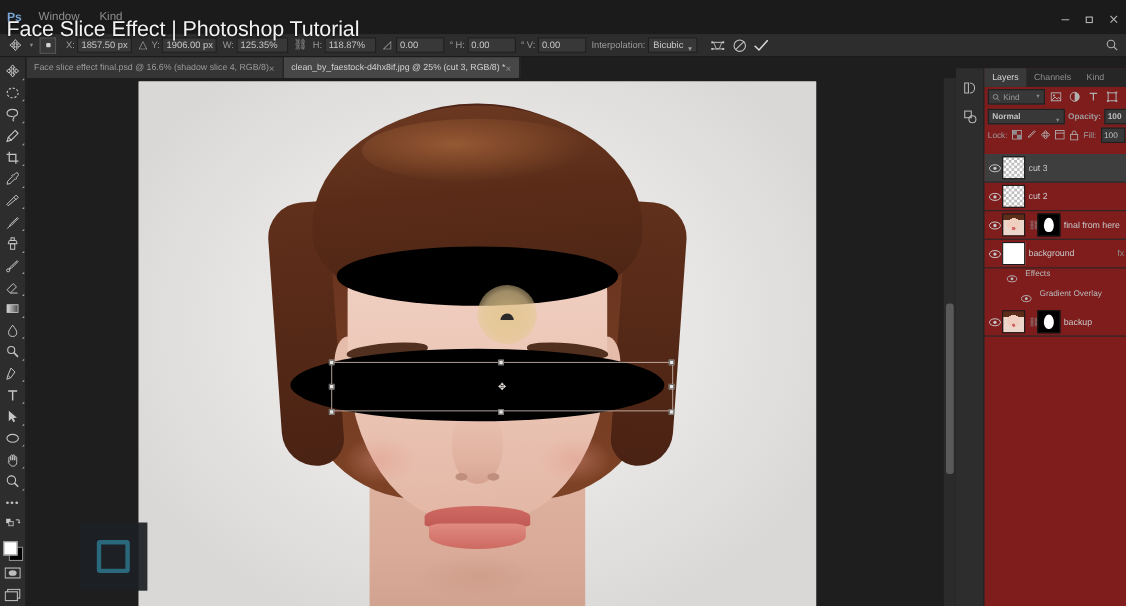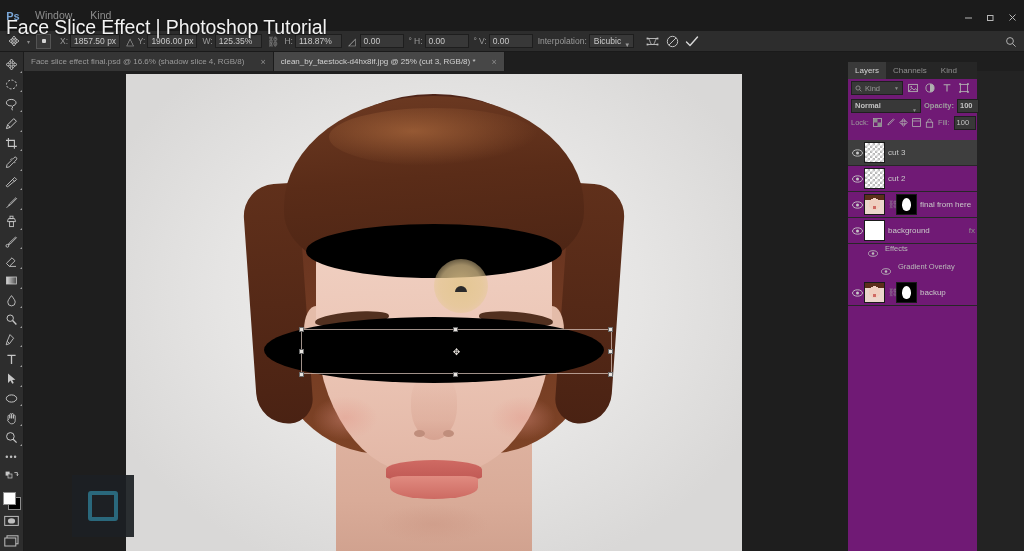--- a/index.html
+++ b/index.html
@@ -69,21 +69,21 @@
   .opt-search { position:absolute; right:7px; top:3px; color:#b0b0b0; }
 
   
   .tabbar {
     position:absolute; left:24px; top:52px; width:1000px; height:19px;
     background:#1e1e1e; display:flex; align-items:flex-end;
   }
   .doc-tab {
     height:19px; display:flex; align-items:center; padding:0 7px;
     font-size:8px; color:#9a9a9a; background:#353535; border-right:1px solid #1b1b1b;
-    white-space:nowrap; gap:16px;
+    white-space:nowrap; gap:0;
   }
   .doc-tab.active { background:#474747; color:#d2d2d2; }
   .tab-close { font-size:9px; color:#8c8c8c; }
 
   
   .toolbar {
     position:absolute; left:0; top:52px; width:24px; height:499px;
     background:#2d2d2d; border-right:1px solid #1c1c1c;
     display:flex; flex-direction:column; align-items:center; padding-top:3px;
   }
@@ -223,22 +223,22 @@
   }
   .canvas-watermark .inner { width:30px;height:30px;border:4px solid #2c6f85; border-radius:3px; background:#1d2125;}
 
   
   .dock-icons {
     position:absolute; left:869px; top:62px; width:26px; height:489px;
     background:#2d2d2d; border-right:1px solid #1e1e1e; padding-top:5px;
   }
   .dock-ico { width:26px;height:26px;display:flex;align-items:center;justify-content:center;color:#b4b4b4;}
   .panel {
-    position:absolute; left:848px; top:62px; width:129px; height:489px;
-    background:#701a75; color:#c0c0c0;
+    position:absolute; left:895px; top:62px; width:129px; height:489px;
+    background:#7f1d1d; color:#c0c0c0;
   }
   .panel-tabs { display:flex; height:17px; background:#262626; }
   .p-tab { font-size:8px; padding:0 7px; line-height:17px; color:#8f8f8f; }
   .p-tab.active { background:#393939; color:#d6d6d6; }
   .filter-row { display:flex; align-items:center; height:18px; padding:2px 3px; gap:3px; }
   .kind-box {
     flex:0 0 52px; height:14px; background:#383838; border:1px solid #1f1f1f;
     display:flex; align-items:center; gap:3px; padding:0 3px; font-size:7.5px; color:#999;
   }
   .kind-box .cv { margin-left:auto; font-size:5px; color:#8b8b8b;}

